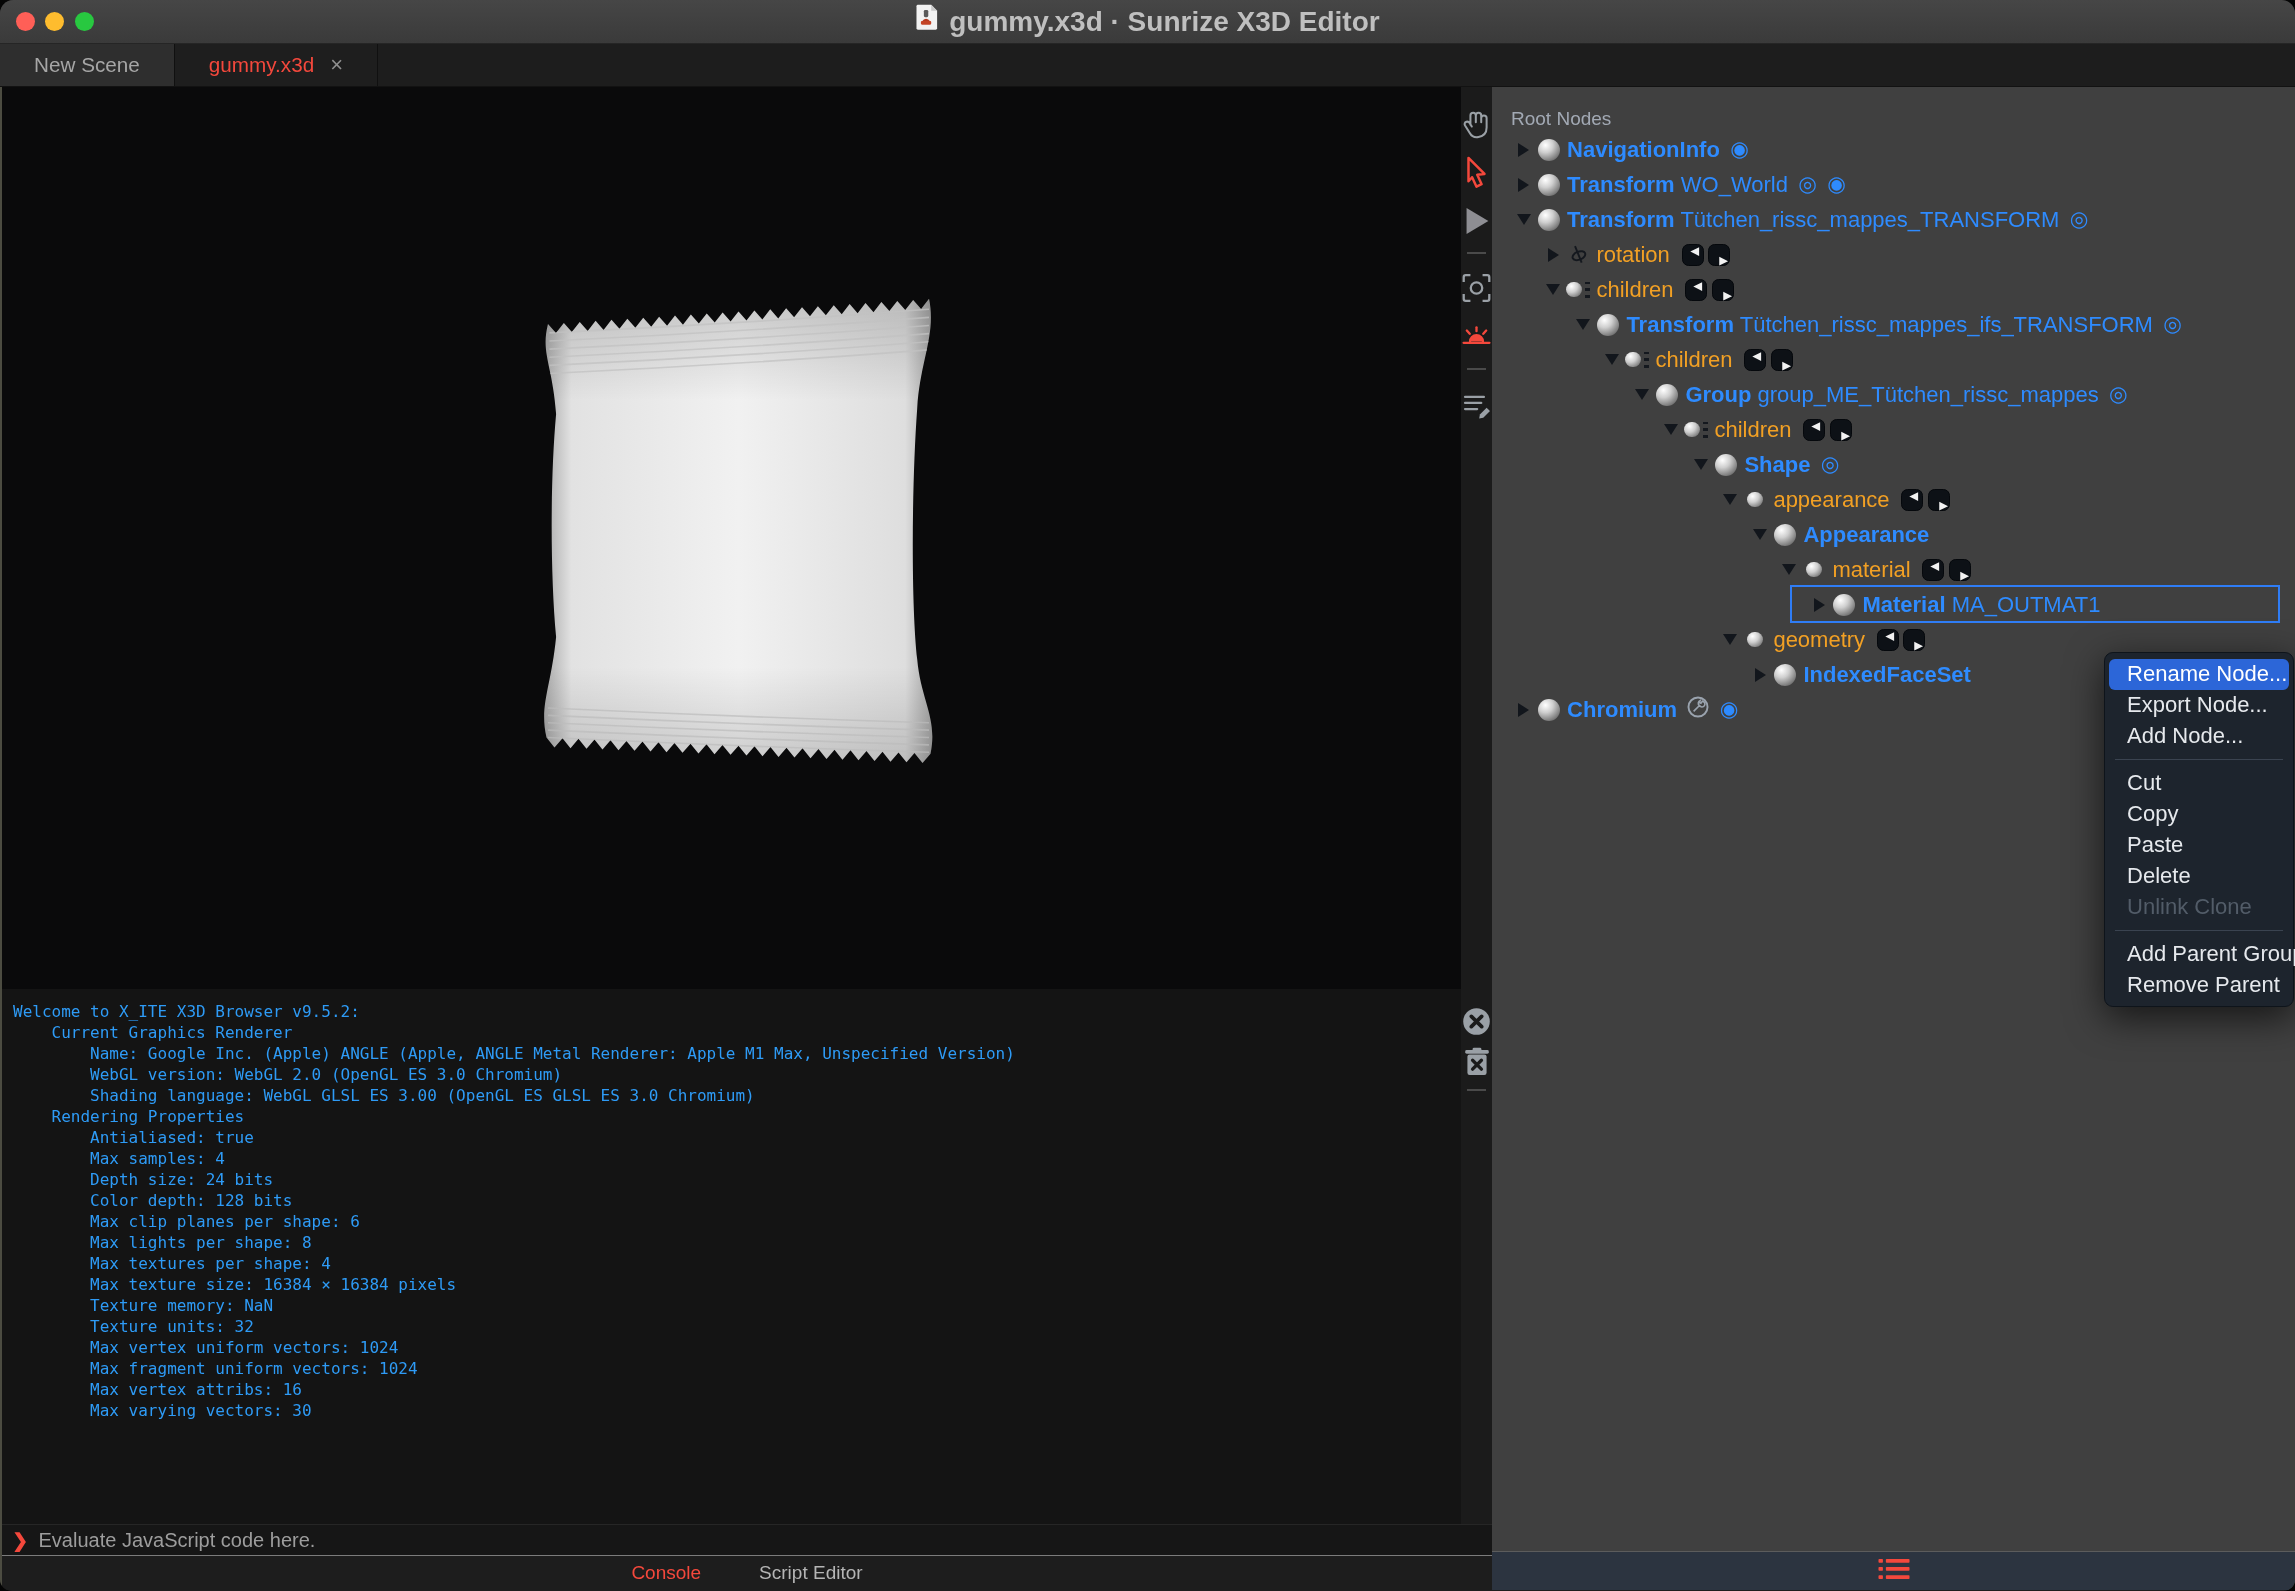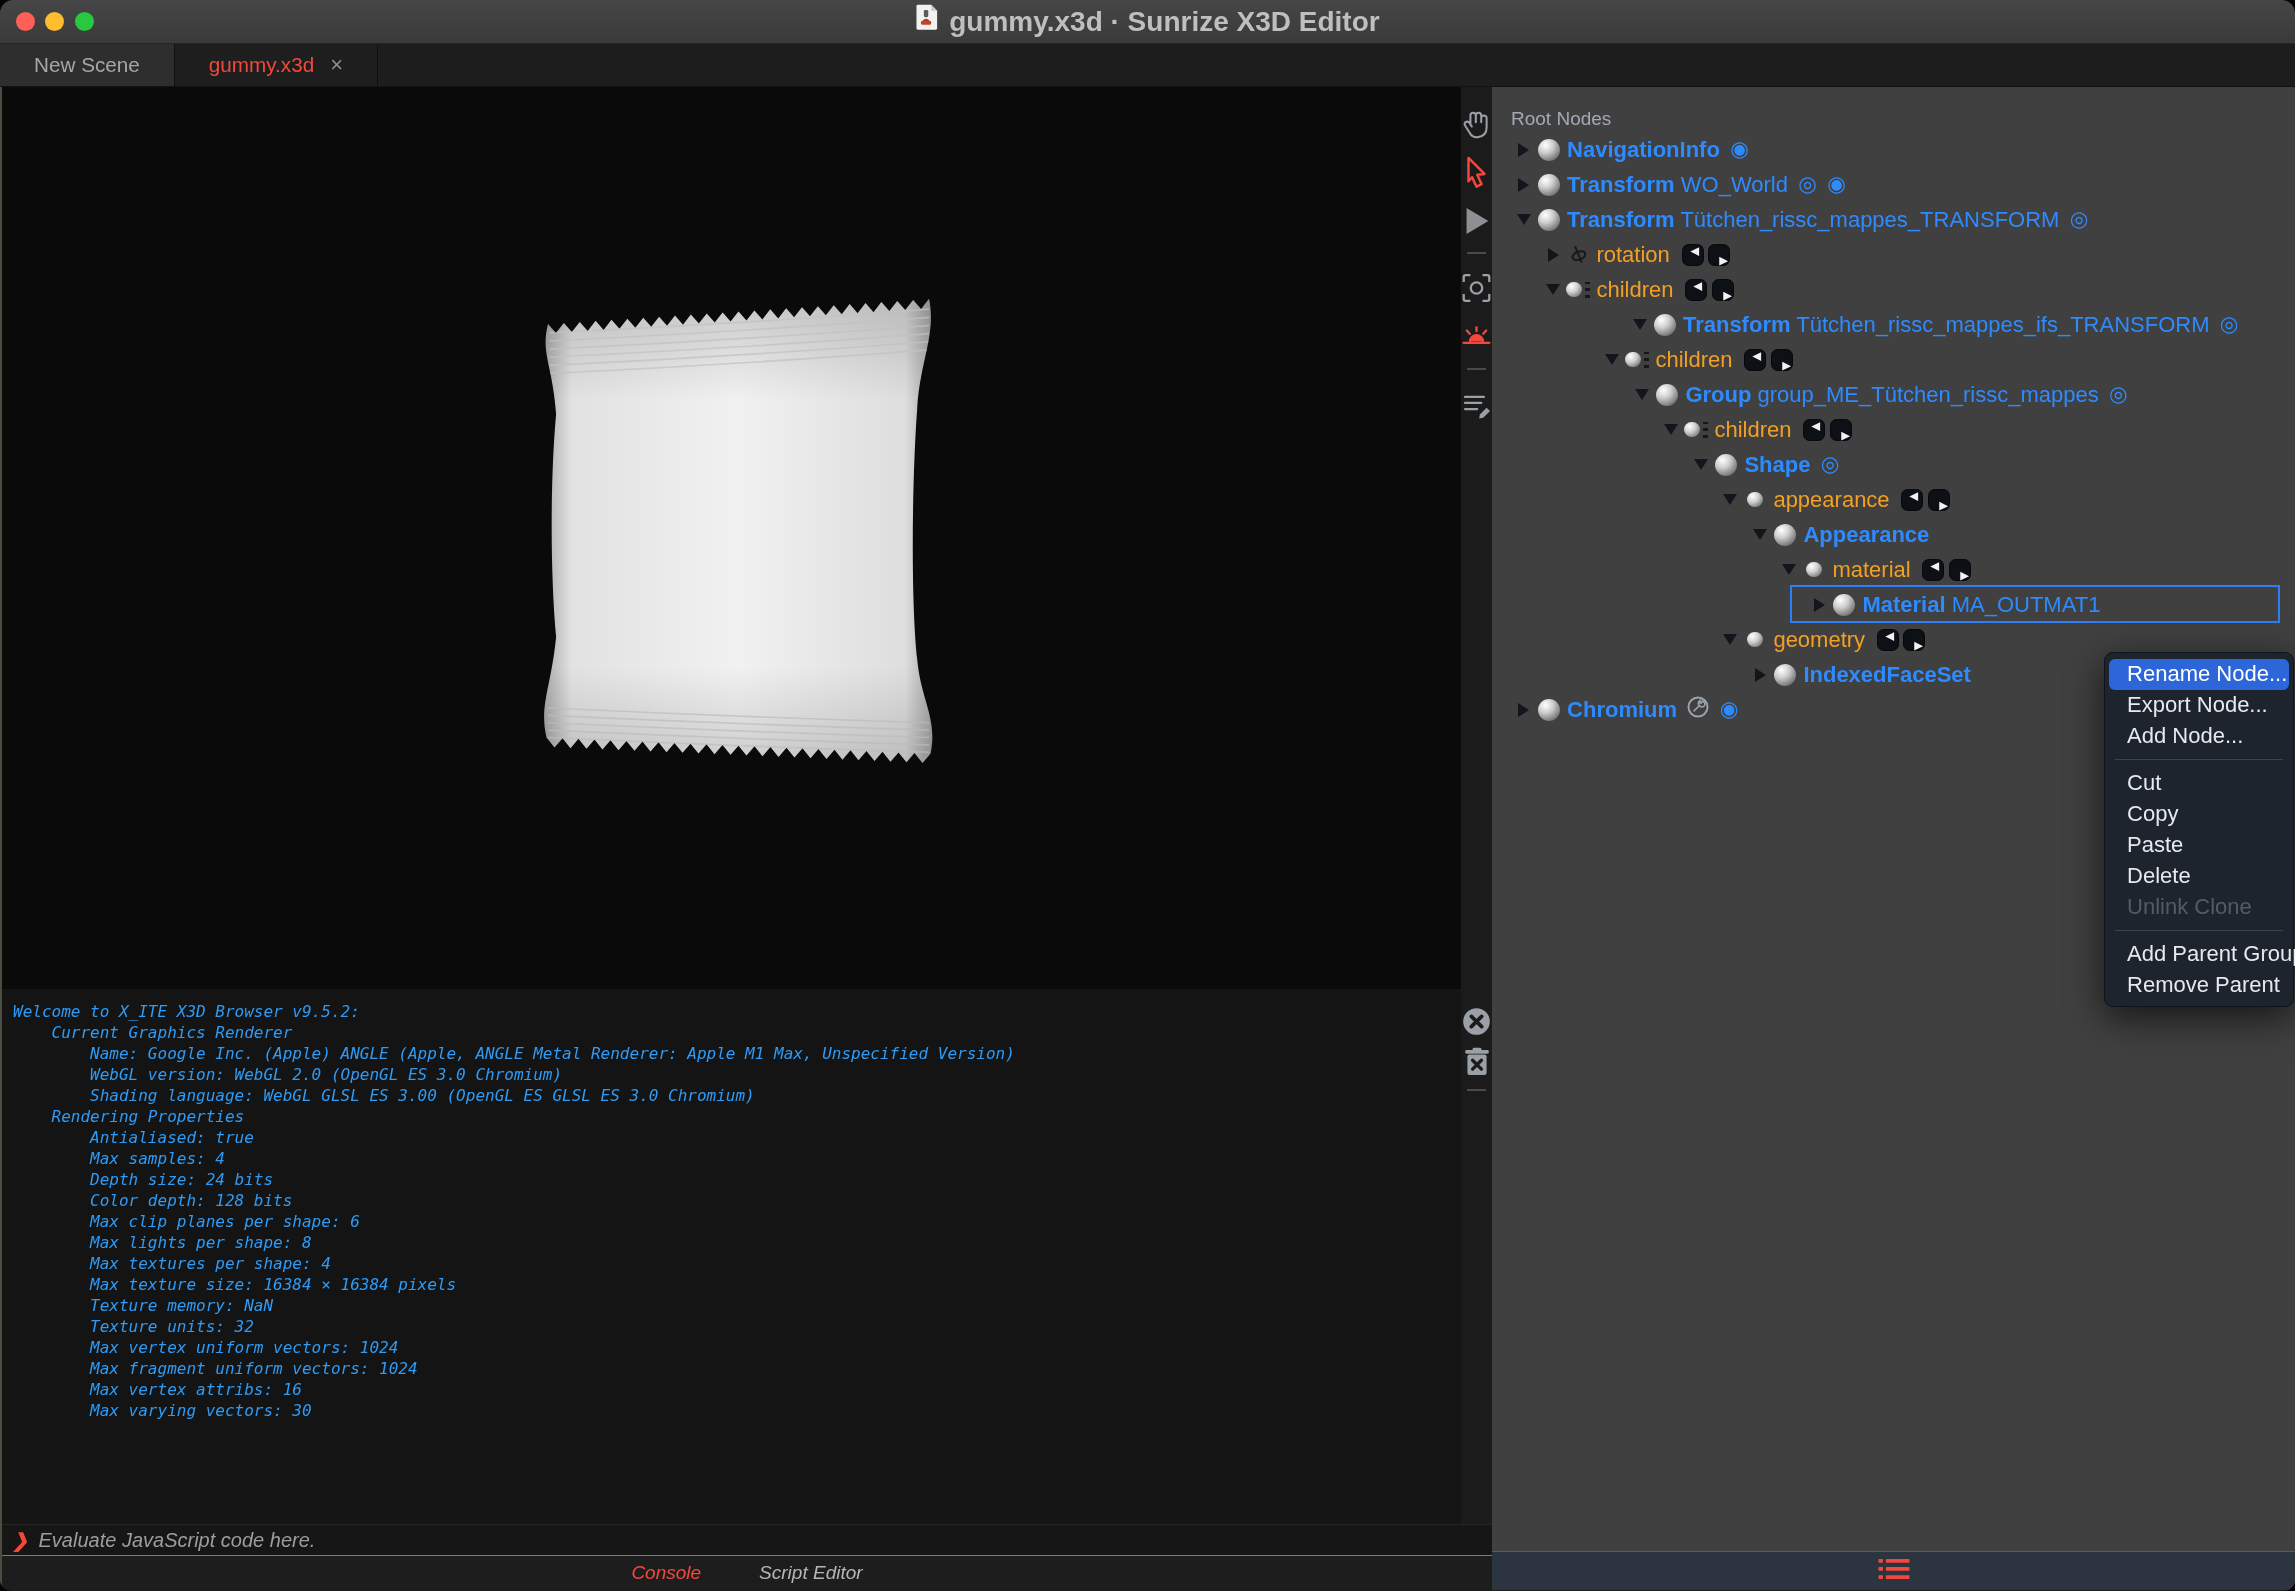--- a/index.html
+++ b/index.html
@@ -18,21 +18,21 @@
 
   
   .tabbar{height:43px;background:#1d1d1d;display:flex;align-items:stretch;border-bottom:1.5px solid #121212;}
   .tab{display:flex;align-items:center;justify-content:center;gap:16px;padding:0 34px;font-size:20.7px;border-right:1.5px solid #101010;cursor:default;}
   .tab.newscene{background:#2e2e2e;color:#a6a6a6;min-width:156px;}
   .tab.activefile{background:#1e1e1e;color:#f4483c;min-width:158px;}
   .tab .close{color:#8f8f8f;font-size:22px;}
 
   
   .main{display:flex;height:1503px;}
-  .left{width:1492px;display:flex;flex-direction:column;border-left:2.2px solid #4c4c41;font-style:italic;}
+  .left{width:1492px;display:flex;flex-direction:column;border-left:2.2px solid #4c4c41;}
   .upper{flex:1;display:flex;min-height:0;}
   .canvas-col{width:1459px;display:flex;flex-direction:column;}
   .viewport{position:relative;height:902px;background:#0a0a0b;overflow:hidden;}
   .console-out{position:relative;flex:1;background:#141414;overflow:hidden;}
   .console-out pre{margin:0;padding:11.8px 0 0 11px;font-family:"DejaVu Sans Mono",monospace;font-size:16px;line-height:21px;color:#2e9bf6;white-space:pre;}
 
   
   .toolstrip{width:31px;background:#1b1b1b;position:relative;display:flex;flex-direction:column;align-items:center;}
   .toolstrip .ticon{width:31px;height:49px;display:flex;align-items:center;justify-content:center;}
   .tsep{width:19px;height:0;border-top:2.2px solid #4a4a4a;margin:5.9px 0 10.3px 0;}
@@ -331,21 +331,21 @@
                   <polygon points="22,3 10,9 22,15" fill="#f2f2f2"></polygon>
                 </svg>
               </span>
               <span class="rbtn">
                 <svg width="22" height="22" viewBox="0 0 30 30">
                   <polygon points="14,16 26,22 14,28" fill="#f2f2f2"></polygon>
                 </svg>
               </span>
             </span>
           </div>
-          <div class="trow" style="padding-left: 80px; justify-content: center;">
+          <div class="trow" style="padding-left: 80px;">
             <span class="arr">
               <span class="e"></span>
             </span>
             <span class="nico">
               <span class="sphere"></span>
             </span>
             <span class="tlabel blue"><b>Transform</b> <span>Tütchen_rissc_mappes_ifs_TRANSFORM</span></span>
             <span class="badge">◎</span>
           </div>
           <div class="trow" style="padding-left: 109px;">

